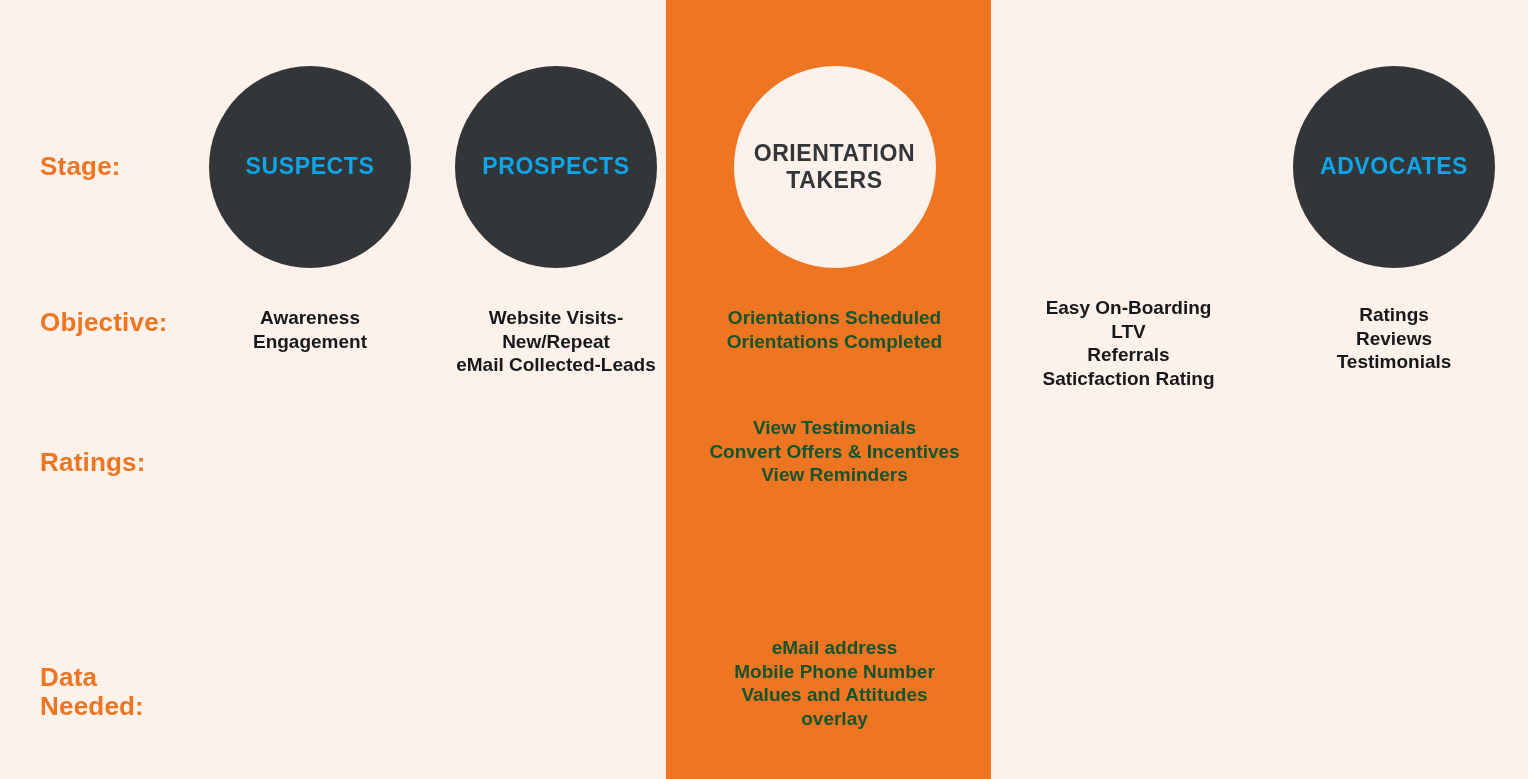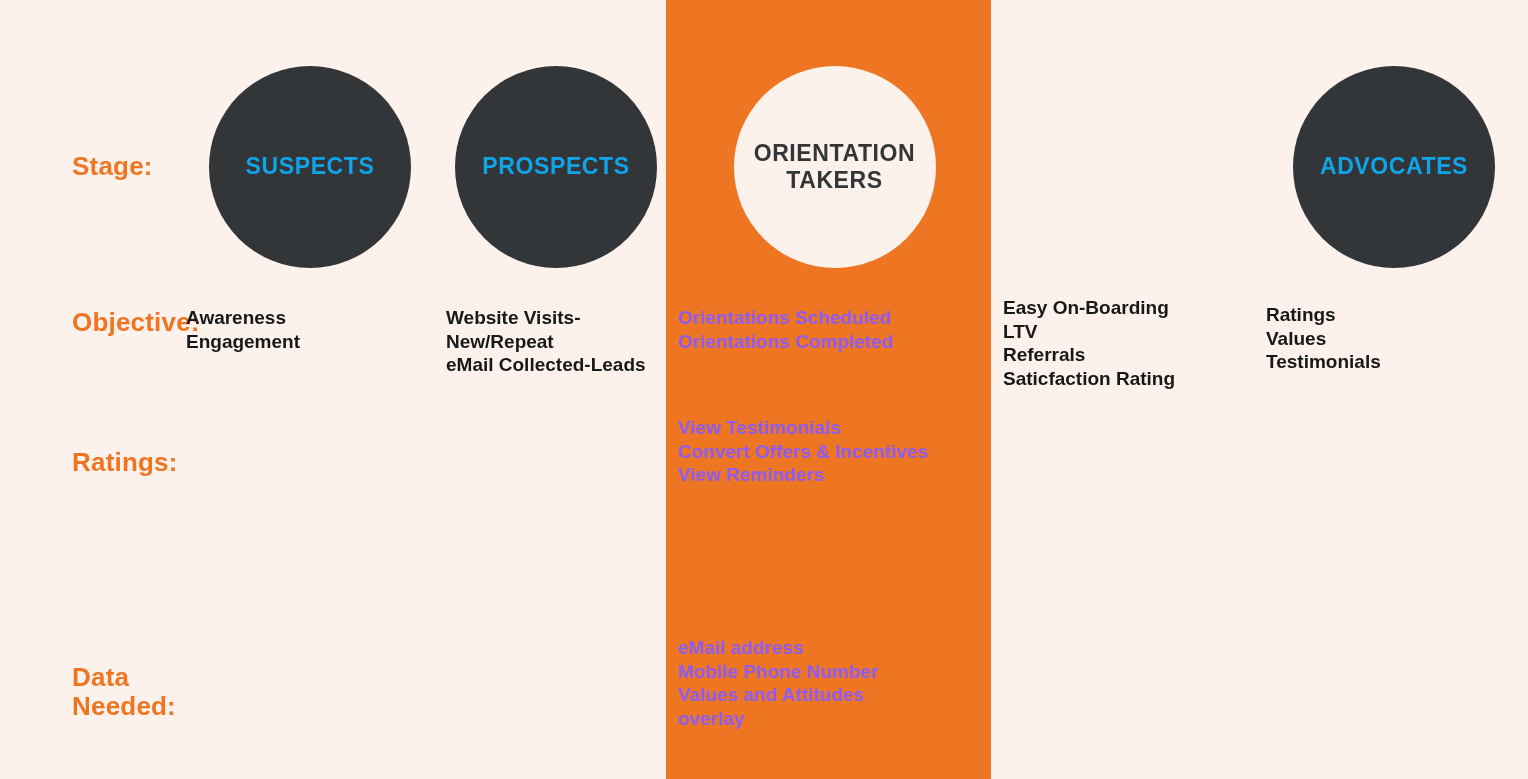--- a/index.html
+++ b/index.html
@@ -41,21 +41,20 @@
     grid-column: 1;
     color: #EE7623;
     font-size: 26px;
     font-weight: bold;
     letter-spacing: 0.2px;
     line-height: 1.12;
     padding-left: 40px;
     box-sizing: border-box;
     display: flex;
     align-items: center;
-    margin-left: 32px;
   }
   #label-stage     { grid-row: 2; align-items: center; }
   #label-objective { grid-row: 4; align-items: flex-start; padding-top: 12px; }
   #label-action    { grid-row: 5; align-items: flex-start; padding-top: 42px; }
   #label-data      { grid-row: 7; align-items: center; padding-top: 2px; }
 
   
   .circle-cell {
     grid-row: 2;
     display: flex;
@@ -85,30 +84,30 @@
     box-sizing: border-box;
     padding: 0 10px;
   }
   .stage-circle.inverted {
     background: #FDF1EB;
     color: #333639;
   }
 
   
   .cell {
-    text-align: left;
+    text-align: center;
     font-size: 19px;
     font-weight: bold;
     line-height: 1.24;
     color: #16181A;
     padding: 0 6px;
     box-sizing: border-box;
     white-space: pre-line;
   }
-  .cell.on-band { color: #8b5cf6; }
+  .cell.on-band { color: #14532d; }
 
   
   .objective-cell { grid-row: 4; padding-top: 10px; }
   #objective-suspects    { grid-column: 2; }
   #objective-prospects   { grid-column: 3; }
   #objective-orientation { grid-column: 4; }
   #objective-customers   { grid-column: 5; padding-top: 0px; }
   #objective-advocates   { grid-column: 6; padding-top: 7px; }
 
   
@@ -174,21 +173,21 @@
 Engagement</div>
   <div class="cell objective-cell" id="objective-prospects">Website Visits-New/Repeat
 eMail Collected-Leads</div>
   <div class="cell objective-cell on-band" id="objective-orientation">Orientations Scheduled
 Orientations Completed</div>
   <div class="cell objective-cell" id="objective-customers">Easy On-Boarding
 LTV
 Referrals
 Saticfaction Rating</div>
   <div class="cell objective-cell" id="objective-advocates">Ratings
-Values
+Reviews
 Testimonials</div>
 
   <div class="cell action-cell" id="action-suspects"></div>
   <div class="cell action-cell" id="action-prospects"></div>
   <div class="cell action-cell on-band" id="action-orientation">View Testimonials
 Convert Offers &amp; Incentives
 View Reminders</div>
   <div class="cell action-cell" id="action-customers"></div>
   <div class="cell action-cell" id="action-advocates"></div>
 

